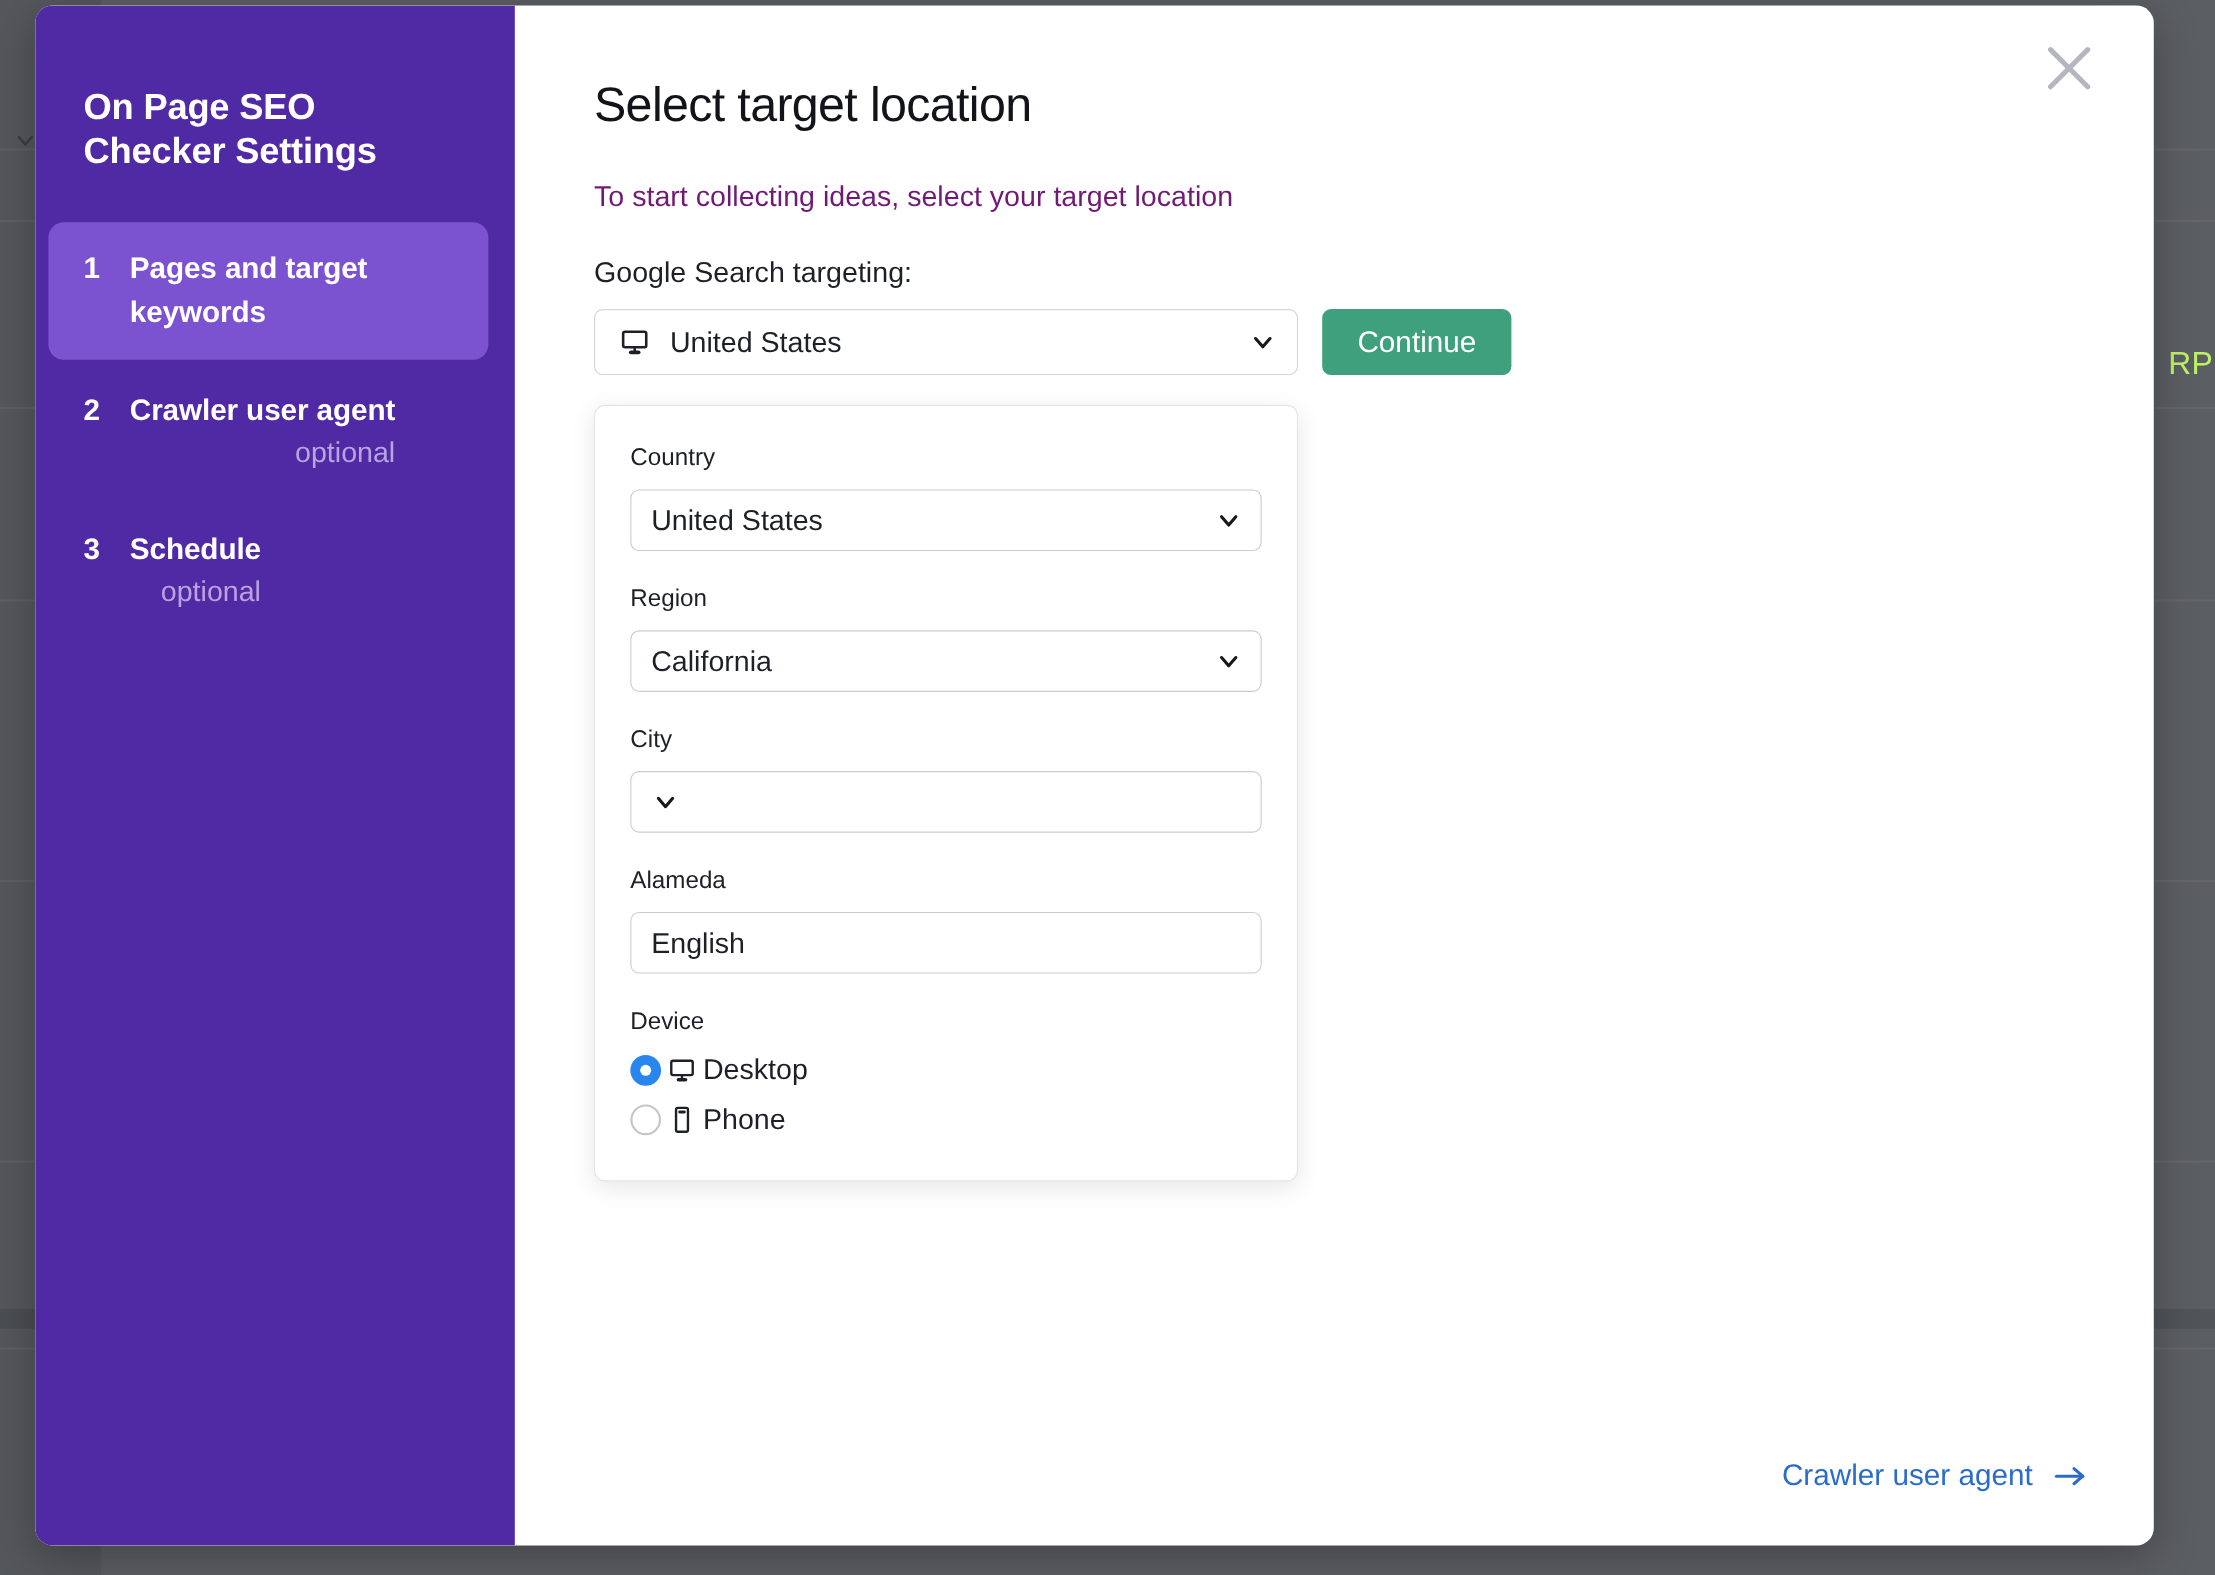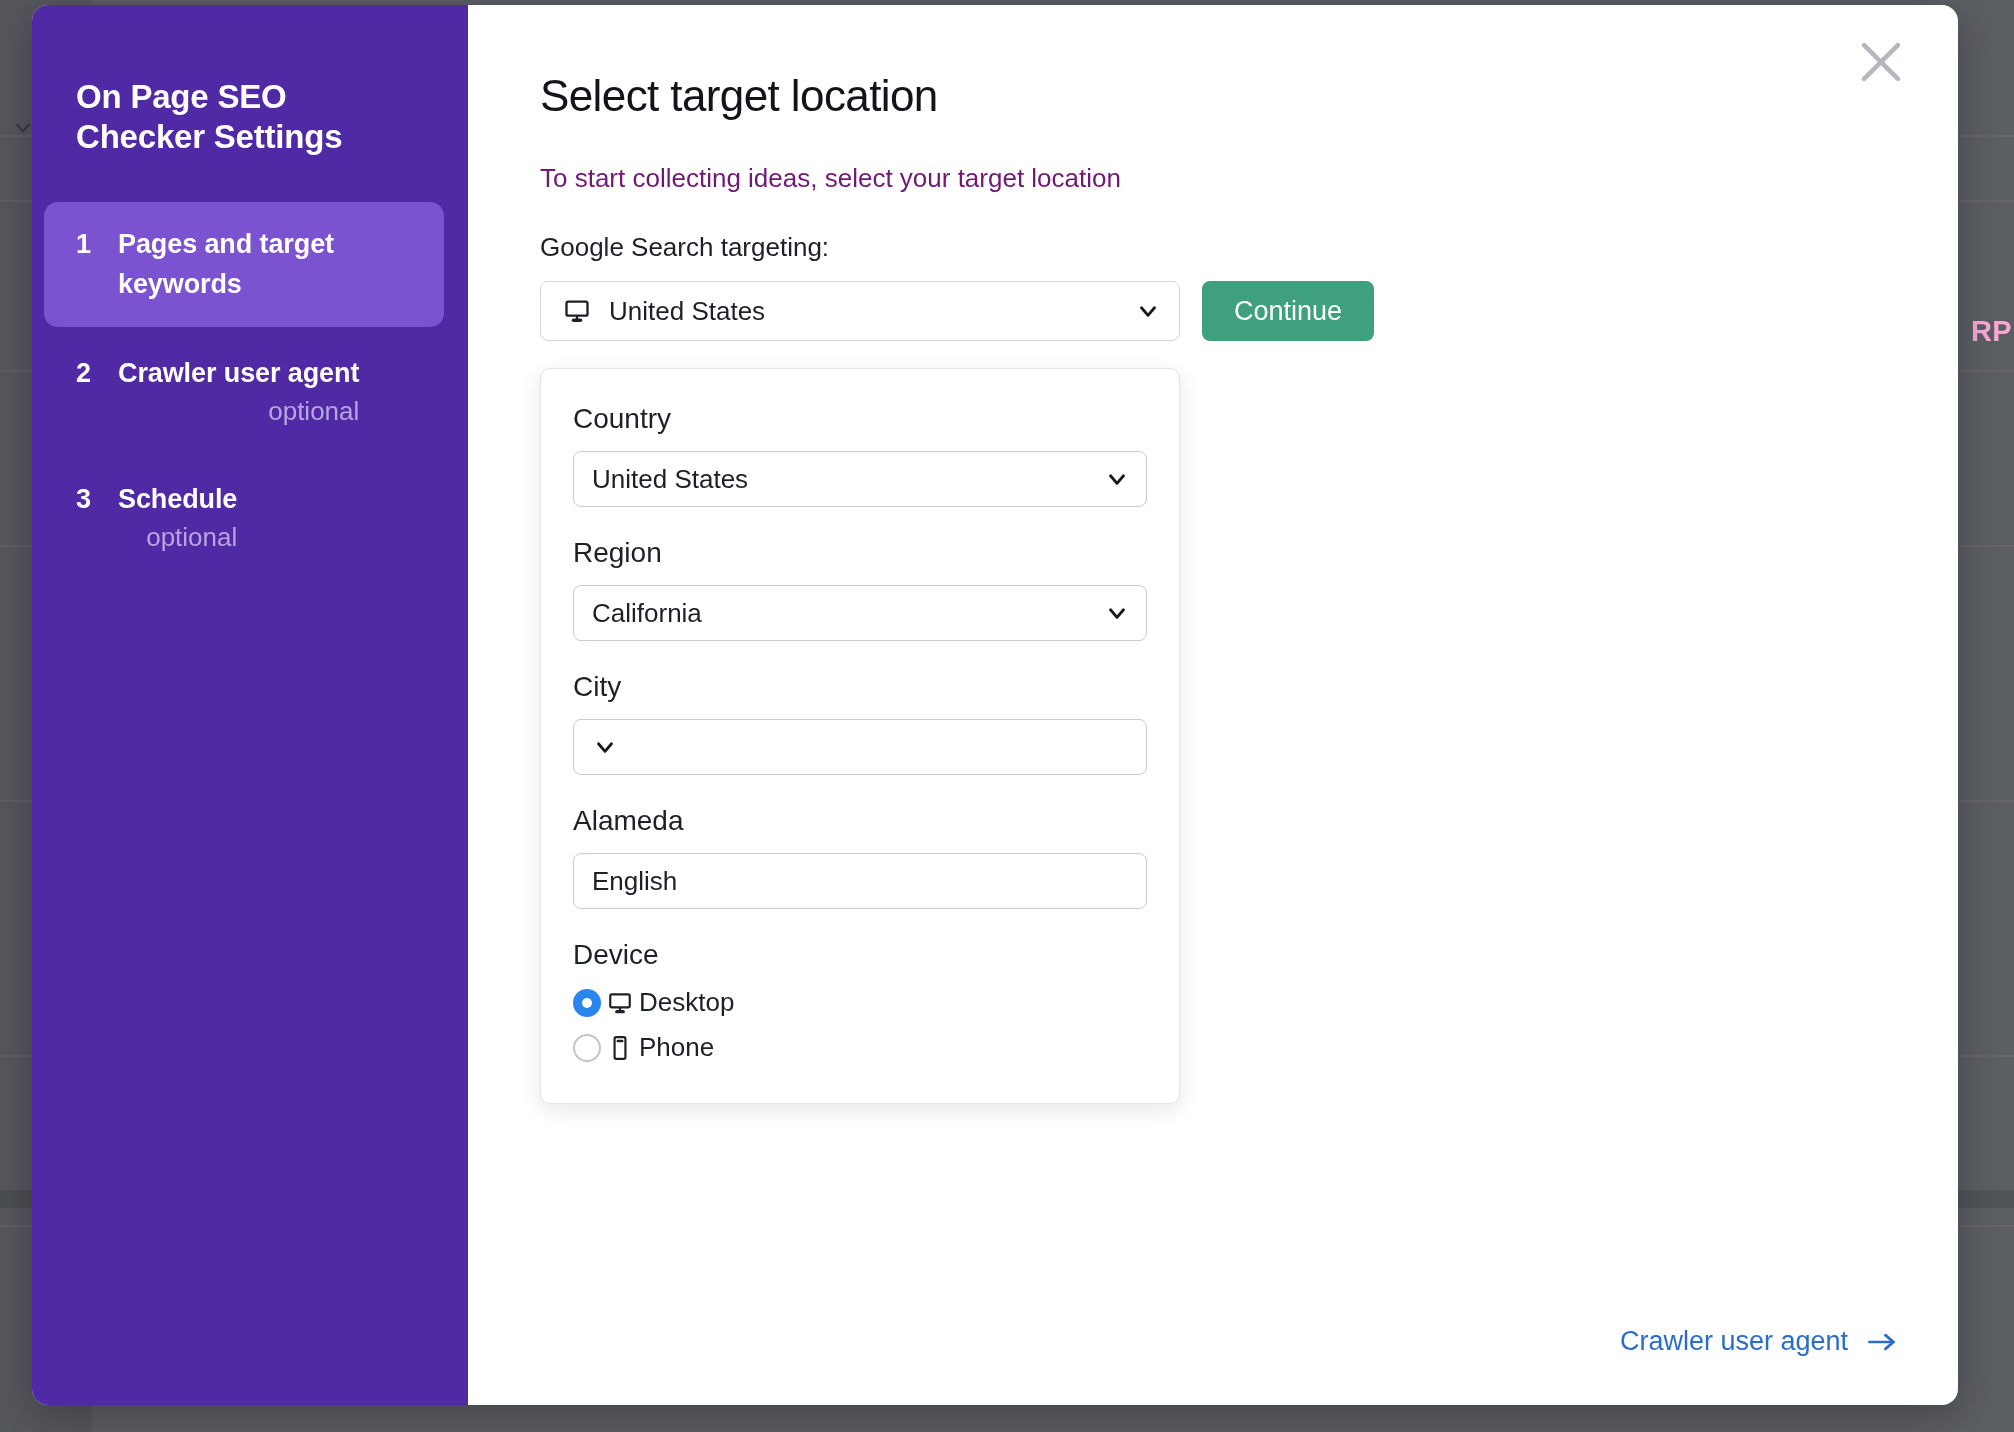--- a/index.html
+++ b/index.html
@@ -41,24 +41,23 @@
     width: 34px;
     height: 20px;
     opacity: .55;
   }
   .bg-chevron svg { display:block; width:100%; height:100%; }
   .bg-rp {
     position: absolute;
     right: 2px;
     top: 315px;
     font-size: 29px;
-    color: #f9a8d4;
+    color: #bef264;
     letter-spacing: .3px;
     font-family: "Liberation Sans", sans-serif;
-    font-weight: bold;
   }
   .bg-strip {
     position: absolute;
     left: 0;
     width: 2014px;
     height: 18px;
     background: rgba(0,0,0,0.10);
   }
 
   
@@ -211,21 +210,21 @@
     top: 363px;
     width: 640px;
     background: #ffffff;
     border: 1px solid #e3e5e9;
     border-radius: 10px;
     box-shadow: 0 6px 22px rgba(20,24,40,.10);
     padding: 34px 32px 40px 32px;
     box-sizing: border-box;
   }
   .dd-label {
-    font-size: 28px;
+    font-size: 22px;
     color: #1d2026;
     margin: 0 0 16px 0;
   }
   .dd-group { margin-bottom: 30px; }
   .dd-group:last-child { margin-bottom: 0; }
   .dd-field {
     height: 56px;
     border: 1px solid #c8ccd2;
     border-radius: 8px;
     background: #fff;

